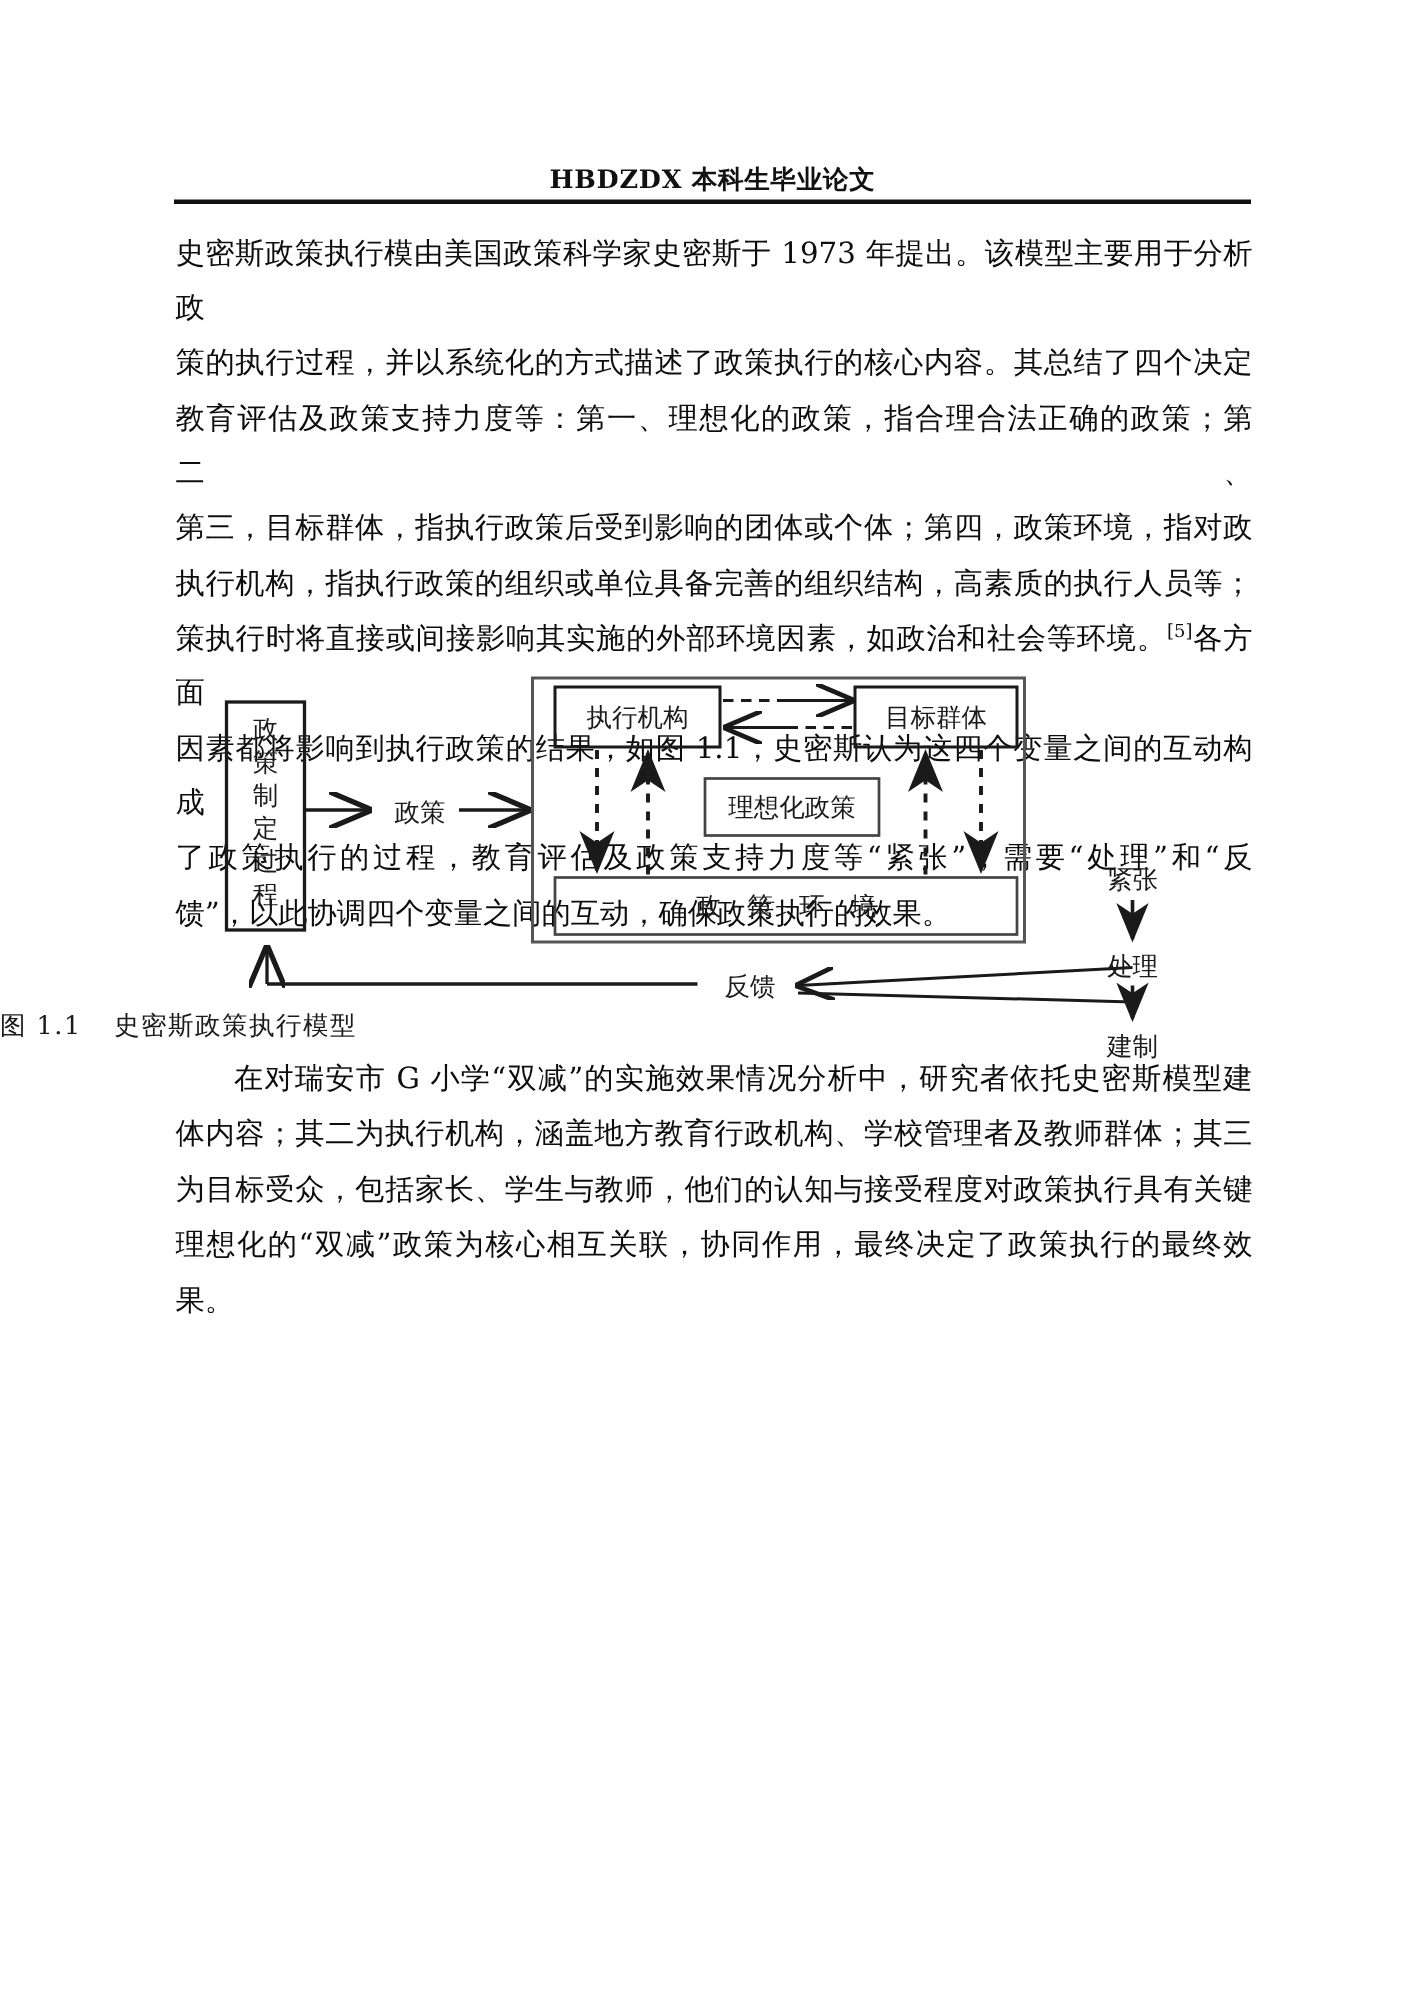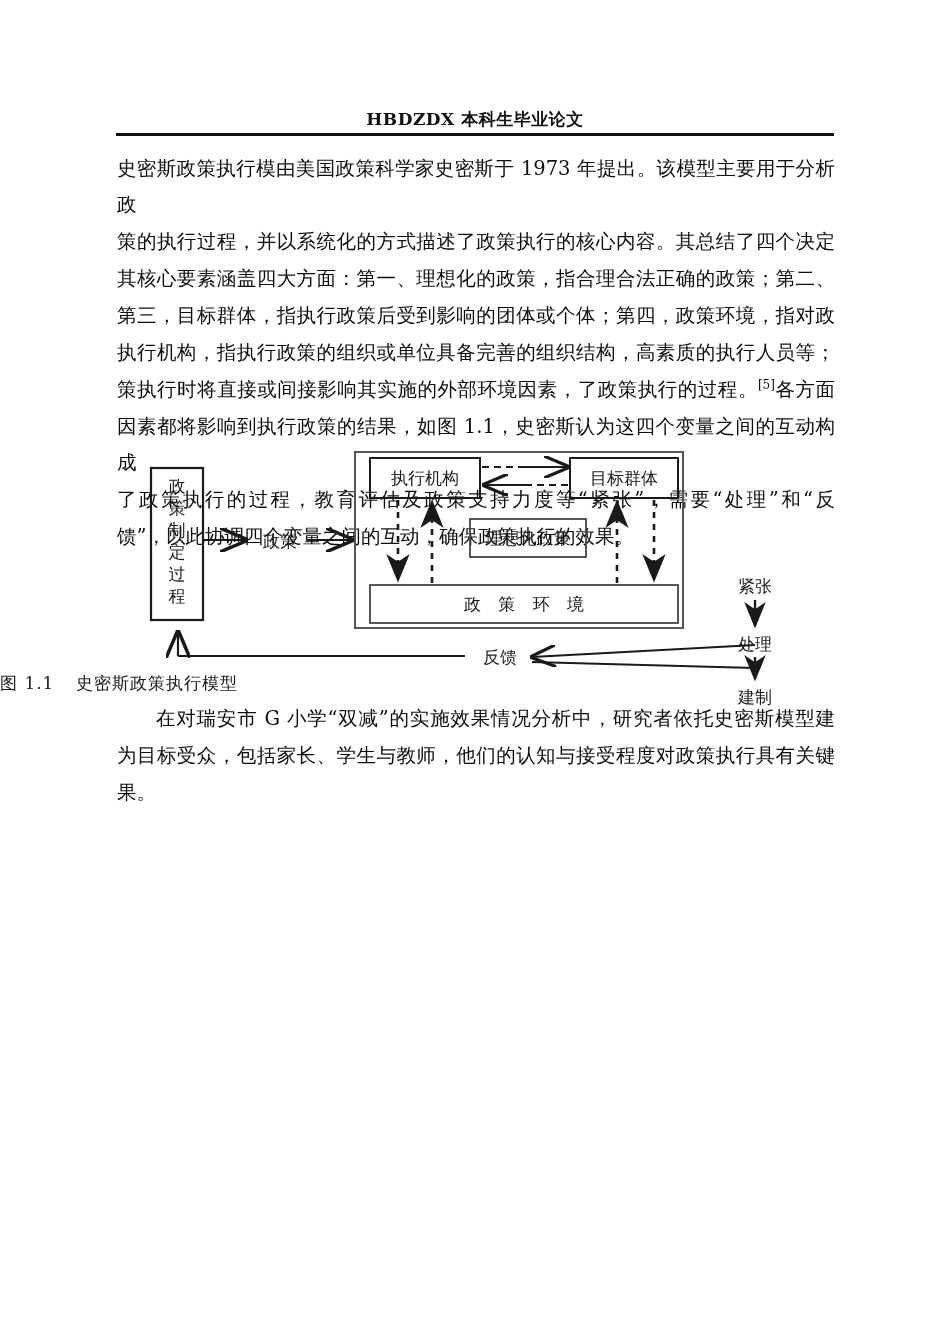--- a/index.html
+++ b/index.html
@@ -113,24 +113,24 @@
 <body>
 
 <div id="page">
 
   <div class="header-title">HBDZDX 本科生毕业论文</div>
   <div class="header-rule"></div>
 
   <div class="body-block" id="para1">
     <p>史密斯政策执行模由美国政策科学家史密斯于 1973 年提出。该模型主要用于分析政</p>
     <p>策的执行过程，并以系统化的方式描述了政策执行的核心内容。其总结了四个决定</p>
-    <p>其核心要素涵盖四大方面：第一、理想化的政策，指合理合法正确的政策；第二、</p>
+    <p>教育评估及政策支持力度等：第一、理想化的政策，指合理合法正确的政策；第二、</p>
     <p>第三，目标群体，指执行政策后受到影响的团体或个体；第四，政策环境，指对政</p>
     <p>执行机构，指执行政策的组织或单位具备完善的组织结构，高素质的执行人员等；</p>
-    <p><span>策执行时将直接或间接影响其实施的外部环境因素，了政策执行的过程。</span><span class="sup">[5]</span><span>各方面</span></p>
+    <p><span>策执行时将直接或间接影响其实施的外部环境因素，如政治和社会等环境。</span><span class="sup">[5]</span><span>各方面</span></p>
     <p>因素都将影响到执行政策的结果，如图 1.1，史密斯认为这四个变量之间的互动构成</p>
     <p>了政策执行的过程，教育评估及政策支持力度等“紧张”，需要“处理”和“反</p>
     <p class="last-line-left">馈”，以此协调四个变量之间的互动，确保政策执行的效果。</p>
   </div>
 
   <div id="figure">
     <svg width="950" height="270" viewBox="0 0 950 270" xmlns="http://www.w3.org/2000/svg">
       <defs>
         <marker id="ah" markerWidth="11" markerHeight="9" refX="10" refY="4.5" orient="auto">
           <path d="M0,0 L11,4.5 L0,9 L3,4.5 Z" fill="#1a1a1a"></path>
@@ -194,19 +194,21 @@
   </div>
 
   <div class="fig-caption">
     <span>图 1.1</span>
     &nbsp;&nbsp;
     <span>史密斯政策执行模型</span>
   </div>
 
   <div class="body-block" id="para2">
     <p class="indent">在对瑞安市 G 小学“双减”的实施效果情况分析中，研究者依托史密斯模型建</p>
+    <p>体内容；其二为执行机构，涵盖地方教育行政机构、学校管理者及教师群体；其三</p>
     <p>为目标受众，包括家长、学生与教师，他们的认知与接受程度对政策执行具有关键</p>
+    <p>理想化的“双减”政策为核心相互关联，协同作用，最终决定了政策执行的最终效</p>
     <p class="last-line-left">果。</p>
   </div>
 
   <div class="page-number">3</div>
 
 </div>
 
 </body></html>

